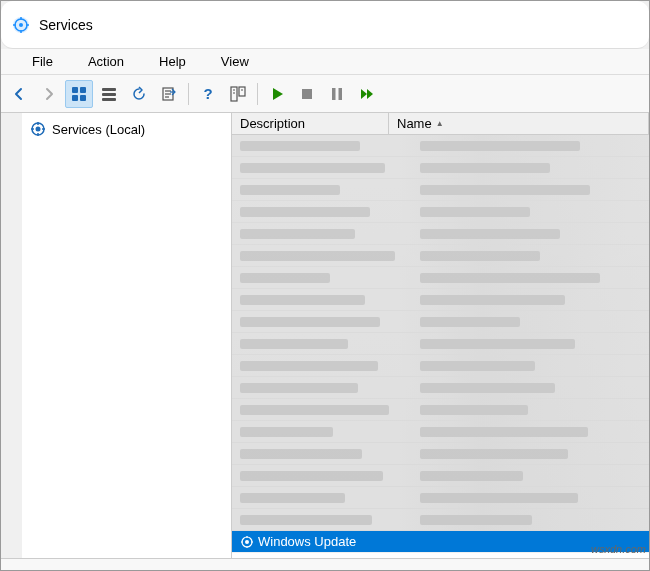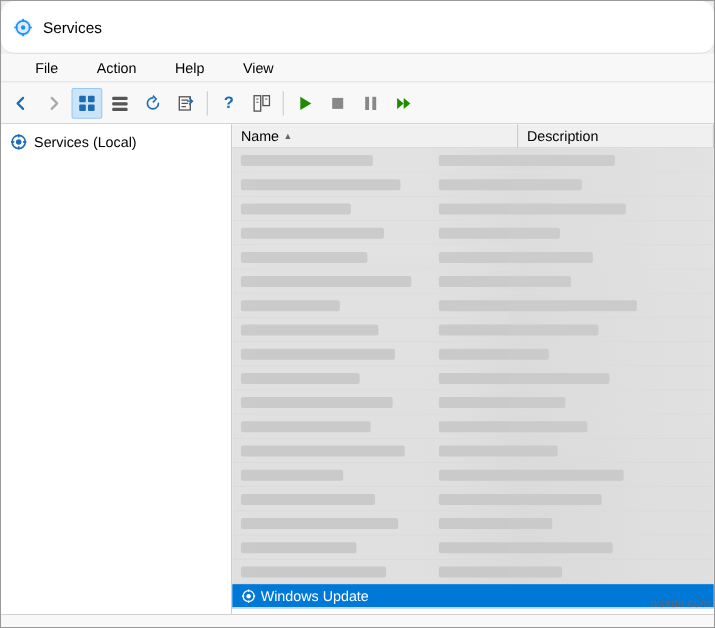--- a/index.html
+++ b/index.html
@@ -87,20 +87,21 @@
     .toolbar-btn svg {
       width: 16px;
       height: 16px;
     }
 
     
     .main-content {
       display: flex;
       height: calc(571px - 40px - 26px - 38px - 22px);
       background: #fff;
+      margin-left: 21px;
     }
 
     
     .sidebar {
       width: 210px;
       border-right: 1px solid #ccc;
       background: #fff;
       padding: 4px 0;
     }
     .sidebar-header {
@@ -377,26 +378,26 @@
           <line x1="12" y1="8" x2="15" y2="8" stroke="#1e6bb8" stroke-width="1.5"></line>
         </svg>
       </div>
       <span>Services (Local)</span>
     </div>
   </div>
 
   <div class="right-panel">
 
     <div class="column-headers">
+      <div class="col-header col-desc">
+        <span>Description</span>
+      </div>
       <div class="col-header col-name">
         <span>Name</span>
         <span class="sort-arrow">▲</span>
-      </div>
-      <div class="col-header col-desc">
-        <span>Description</span>
       </div>
     </div>
 
     <div class="service-list">
 
       <div class="blurred-rows">
 
         <div class="blurred-row-item">
           <div class="blurred-bar" style="width: 120px;"></div>
           <div class="blurred-bar2" style="width: 160px; margin-left: 60px;"></div>

